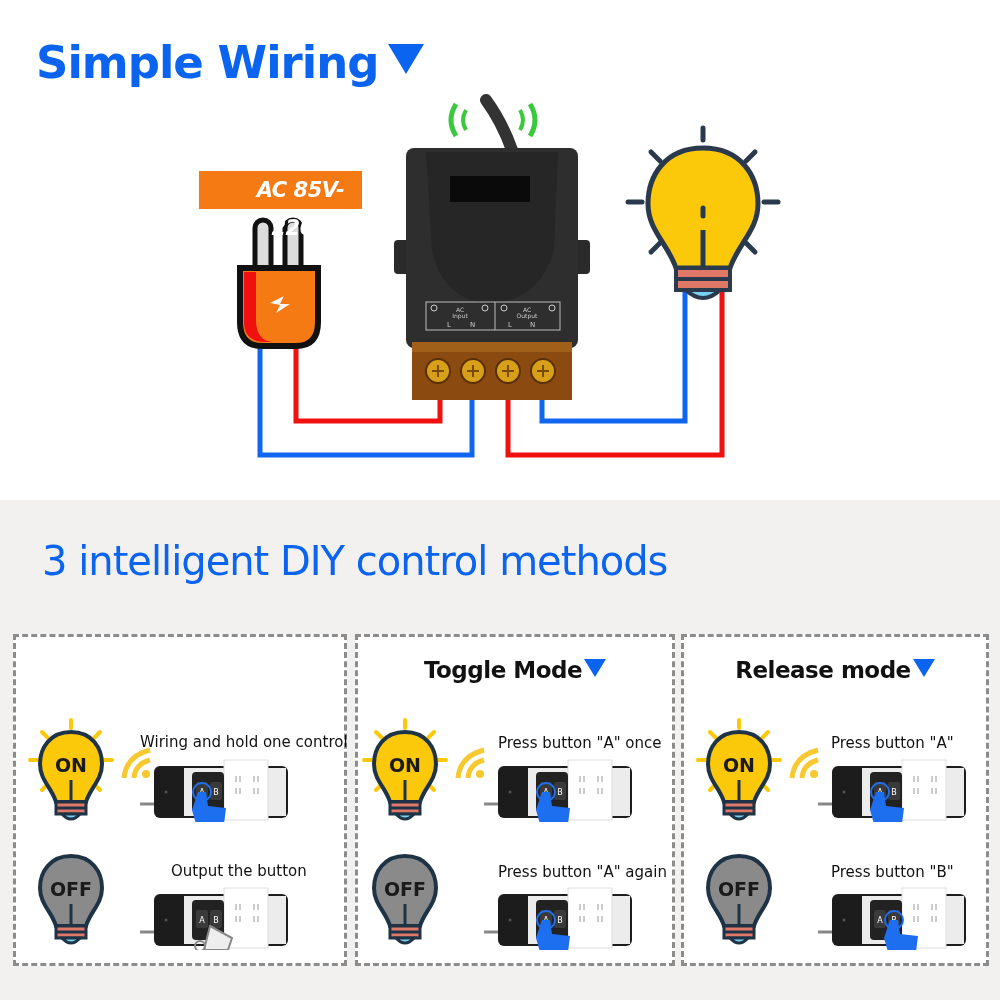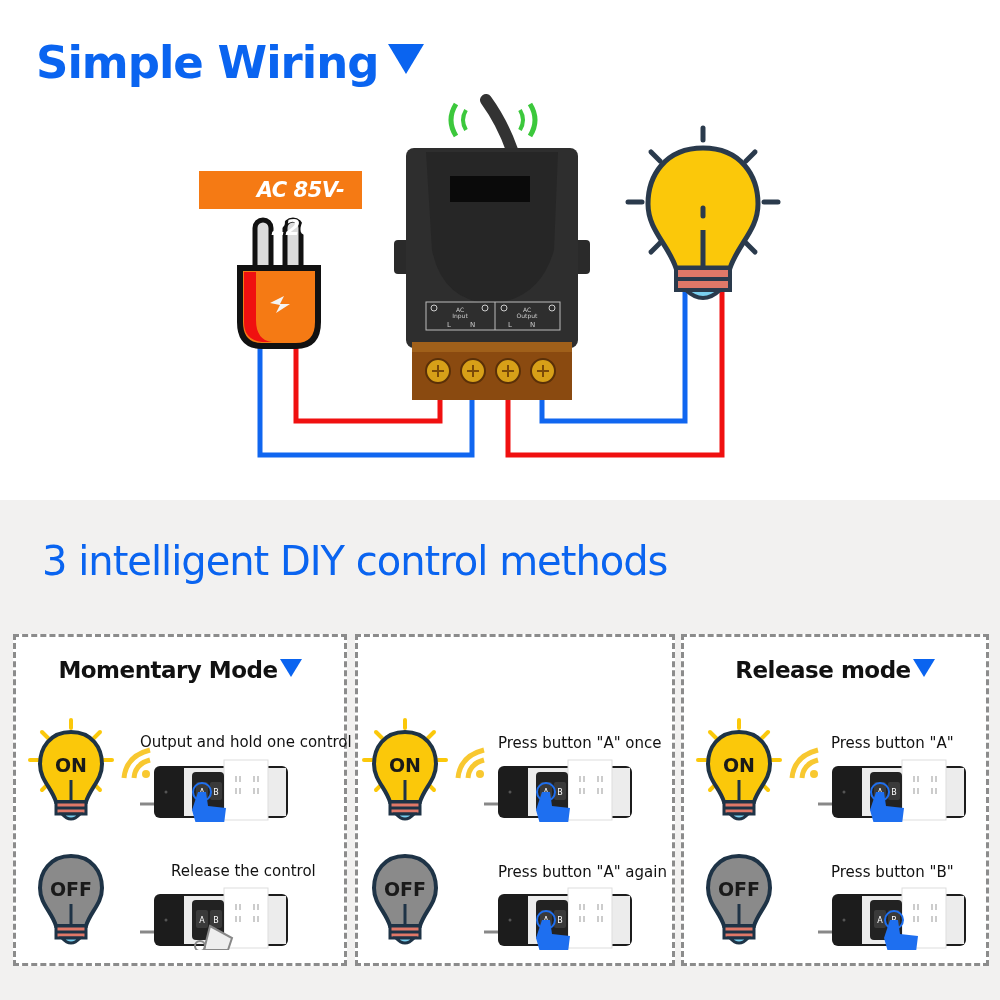--- a/index.html
+++ b/index.html
@@ -142,27 +142,27 @@
         <line x1="118" y1="275" x2="118" y2="287"></line>
       <line x1="147" y1="281" x2="159" y2="281"></line>
         <line x1="153" y1="275" x2="153" y2="287"></line>
     </g>
   </svg>
 </div>
 
 <div class="heading-sec">3 intelligent DIY control methods</div>
 
 <div class="panel" style="left:13px; width:334px;">
-  <div class="panel-title"><span>Momentary Mode</span><span class="stri"></span></div>
-  <div class="step-label" style="left:124px; top:96px;"><span>Output and </span><b>hold</b><span> one control</span></div>
-  <div class="step-label" style="left:155px; top:225px;">Release the control</div>
+  <div class="step-label" style="left:124px; top:96px;"><span>Wiring and </span><b>hold</b><span> one control</span></div>
+  <div class="step-label" style="left:155px; top:225px;">Output the button</div>
   <div class="slot-on"></div>
 </div>
 
 <div class="panel" style="left:355px; width:320px;">
+  <div class="panel-title"><span>Toggle Mode</span><span class="stri"></span></div>
   <div class="step-label" style="left:140px; top:97px;"><span>Press button "</span><b>A</b><span>" once</span></div>
   <div class="step-label" style="left:140px; top:226px;"><span>Press button "</span><b>A</b><span>" again</span></div>
 </div>
 
 <div class="panel" style="left:681px; width:308px;">
   <div class="panel-title"><span>Release mode</span><span class="stri"></span></div>
   <div class="step-label" style="left:147px; top:97px;"><span>Press button "</span><b>A</b><span>"</span></div>
   <div class="step-label" style="left:147px; top:226px;"><span>Press button "</span><b>B</b><span>"</span></div>
 </div>
 

